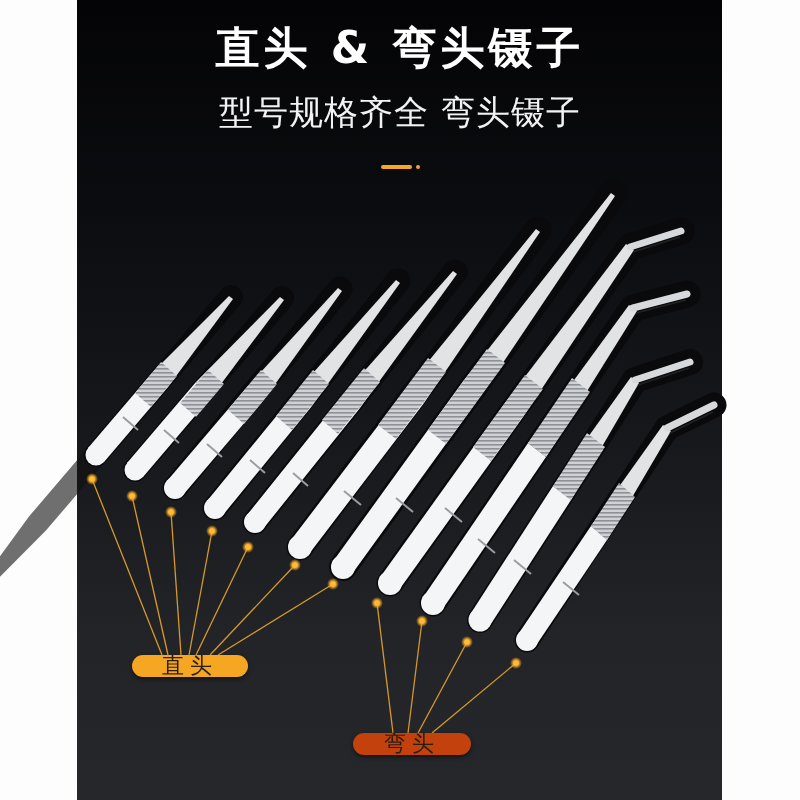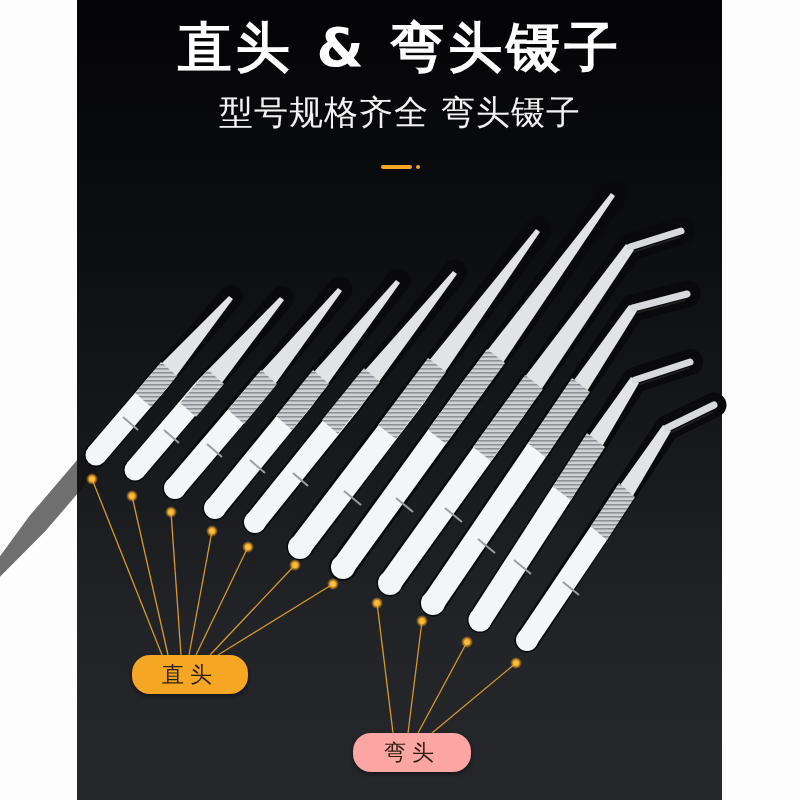--- a/index.html
+++ b/index.html
@@ -1,27 +1,27 @@
 <!DOCTYPE html>
 <html><head>
 <meta charset="utf-8">
 <style>
   html, body { margin:0; padding:0; }
   body { width:800px; height:800px; background:#fdfdfd; position:relative; overflow:hidden; font-family:"DejaVu Sans", sans-serif; }
   .panel { position:absolute; left:77px; top:0; width:645px; height:800px;
     background: linear-gradient(180deg, #040406 0%, #0b0c0f 25%, #17181c 55%, #222428 80%, #25272b 100%); }
   .title { position:absolute; left:0; right:0; top:20px; text-align:center; color:#ffffff;
-    font-size:54px; font-weight:bold; letter-spacing:4px; line-height:56px; }
+    font-size:44px; font-weight:bold; letter-spacing:4px; line-height:56px; }
   .subtitle { position:absolute; left:0; right:0; top:90px; text-align:center; color:#f2f2f2;
     font-size:34px; letter-spacing:1px; line-height:44px; }
   .accent { position:absolute; top:164px; left:381px; height:5px; display:flex; align-items:center; gap:4px; }
   .accent .bar { width:31px; height:4px; border-radius:2px; }
   .accent .dot { width:4px; height:4px; border-radius:50%; }
   svg.art { position:absolute; left:0; top:0; }
-  .pill { position:absolute; height:39px; border-radius:18px; display:flex; align-items:center; justify-content:center;
+  .pill { position:absolute; height:22px; border-radius:18px; display:flex; align-items:center; justify-content:center;
     font-size:22px; letter-spacing:6px; box-shadow:0 2px 4px rgba(0,0,0,0.5); }
 </style>
 </head>
 <body>
 
 <div class="panel"></div>
 
 <div class="title">直头 &amp; 弯头镊子</div>
 <div class="subtitle">型号规格齐全 弯头镊子</div>
 <div class="accent">
@@ -198,15 +198,15 @@
     <circle cx="467" cy="642" r="6" fill="url(#glow)"></circle>
       <circle cx="467" cy="642" r="2.6" fill="#ffbd3a"></circle>
     <circle cx="516" cy="663" r="6" fill="url(#glow)"></circle>
       <circle cx="516" cy="663" r="2.6" fill="#ffbd3a"></circle>
   </g>
 </svg>
 
 <div class="pill" style="left:132px; top:655px; width:116px; background:#f5a623; color:#2b1e0e;">
   <span>直头</span>
 </div>
-<div class="pill" style="left:353px; top:733px; width:118px; background:#fca5a5; color:#2b1e0e;">
+<div class="pill" style="left:353px; top:733px; width:118px; background:#c2410c; color:#2b1e0e;">
   <span>弯头</span>
 </div>
 
 </body></html>

